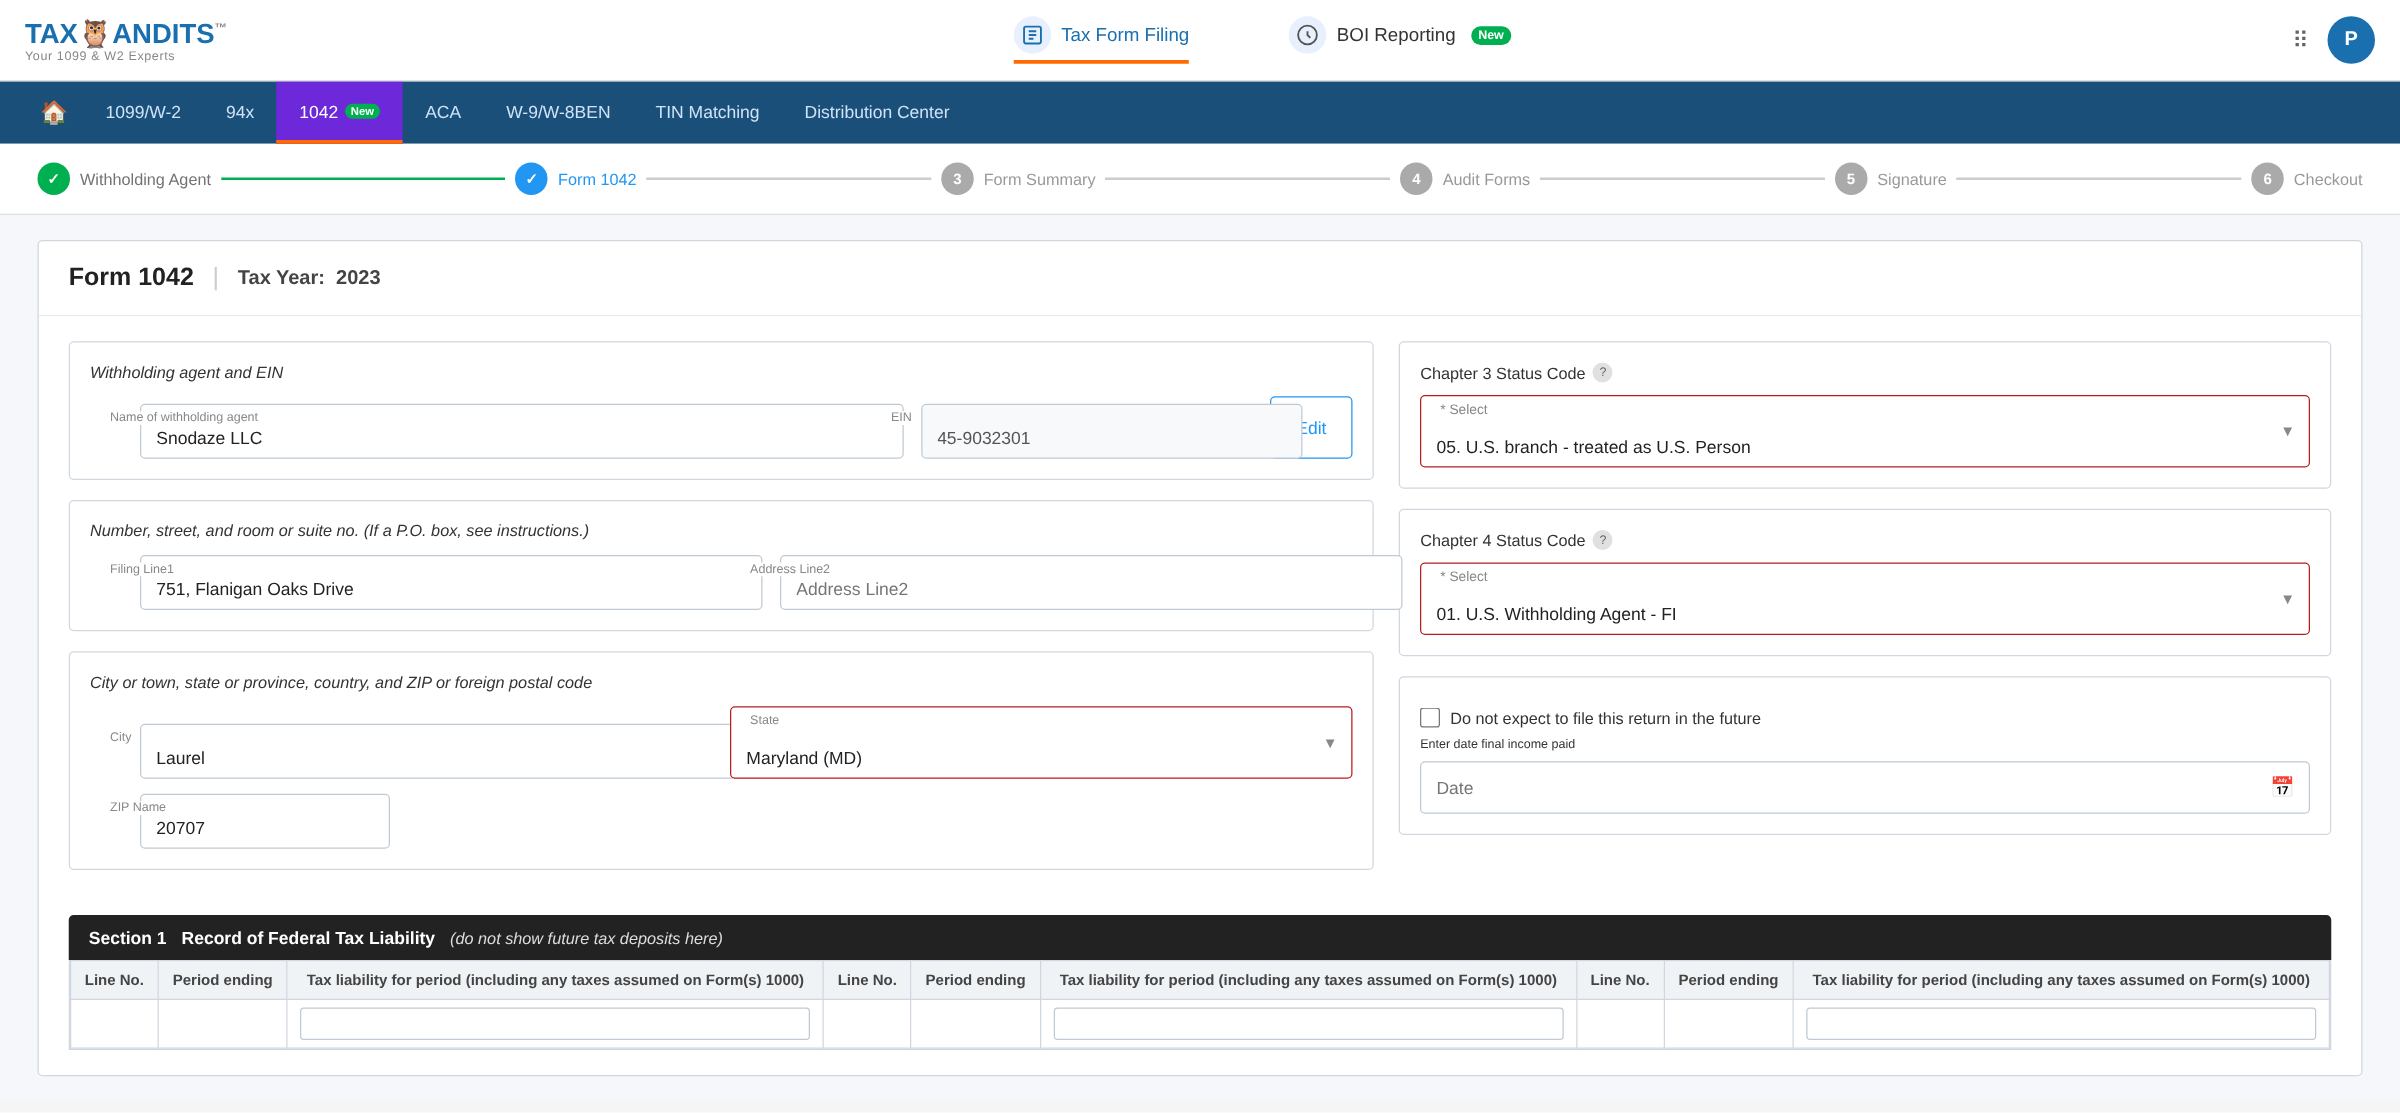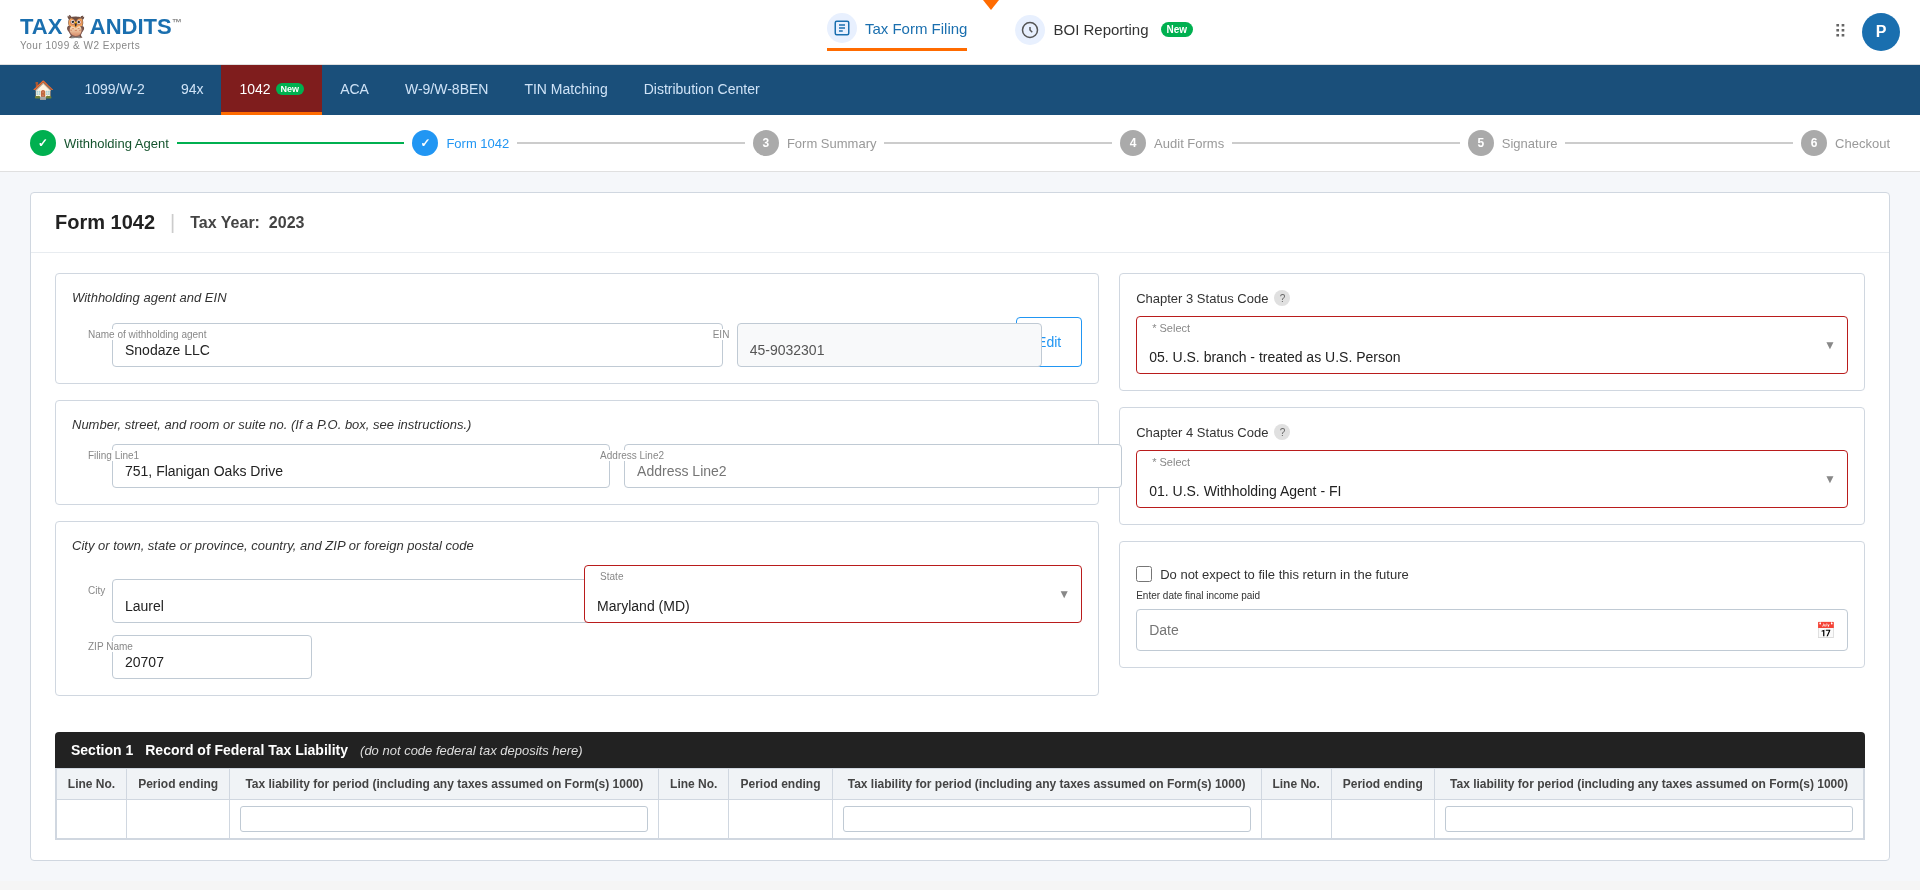--- a/index.html
+++ b/index.html
@@ -26,22 +26,22 @@
       color: #1a6faf;
     }
     .logo-text span { color: #ff6b00; }
     .logo-sub {
       font-size: 10px;
       color: #888;
       letter-spacing: 0.5px;
     }
     .top-nav-center {
       display: flex;
-      align-items: center;
-      gap: 24px;
+      align-items: flex-start;
+      gap: 40px;
       flex: 1;
       justify-content: center;
     }
     .nav-item-top {
       display: flex;
       align-items: center;
       gap: 8px;
       cursor: pointer;
       text-decoration: none;
       color: #333;
@@ -113,21 +113,21 @@
       display: flex;
       align-items: center;
       cursor: pointer;
       font-size: 14px;
       font-weight: 500;
       text-decoration: none;
       border-bottom: 3px solid transparent;
       transition: background 0.2s;
     }
     .main-nav-item.active {
-      background: #7f1d1d;
+      background: #6d28d9;
       border-bottom: 3px solid #ff6b00;
       color: #fff;
     }
     .main-nav-item .nav-badge {
       background: #00b050;
       color: white;
       font-size: 9px;
       font-weight: bold;
       padding: 1px 5px;
       border-radius: 8px;
@@ -177,21 +177,21 @@
     }
     .step-circle.pending {
       background: #aaa;
       color: white;
     }
     .step-label {
       font-size: 13px;
       font-weight: 500;
     }
     .step-label.active { color: #2196f3; }
-    .step-label.done { color: #14532d; text-align: right; }
+    .step-label.done { color: #737373; text-align: right; }
     .step-label.pending { color: #999; }
     .step-line {
       flex: 1;
       height: 2px;
       margin: 0 8px;
       min-width: 60px;
     }
     .step-line.done { background: #00b050; }
     .step-line.pending { background: #ccc; }
 
@@ -684,21 +684,21 @@
             </div>
           </div>
 
         </div>
       </div>
 
       <div style="margin-top: 20px;">
         <div class="section1-header">
           <span class="section1-title">Section 1</span>
           <span class="section1-title">Record of Federal Tax Liability</span>
-          <span class="section1-desc">(do not code federal tax deposits here)</span>
+          <span class="section1-desc">(do not show future tax deposits here)</span>
         </div>
         <div class="section1-table">
           <table>
             <thead>
               <tr>
                 <th>Line No.</th>
                 <th>Period ending</th>
                 <th>Tax liability for period (including any taxes assumed on Form(s) 1000)</th>
                 <th>Line No.</th>
                 <th>Period ending</th>

